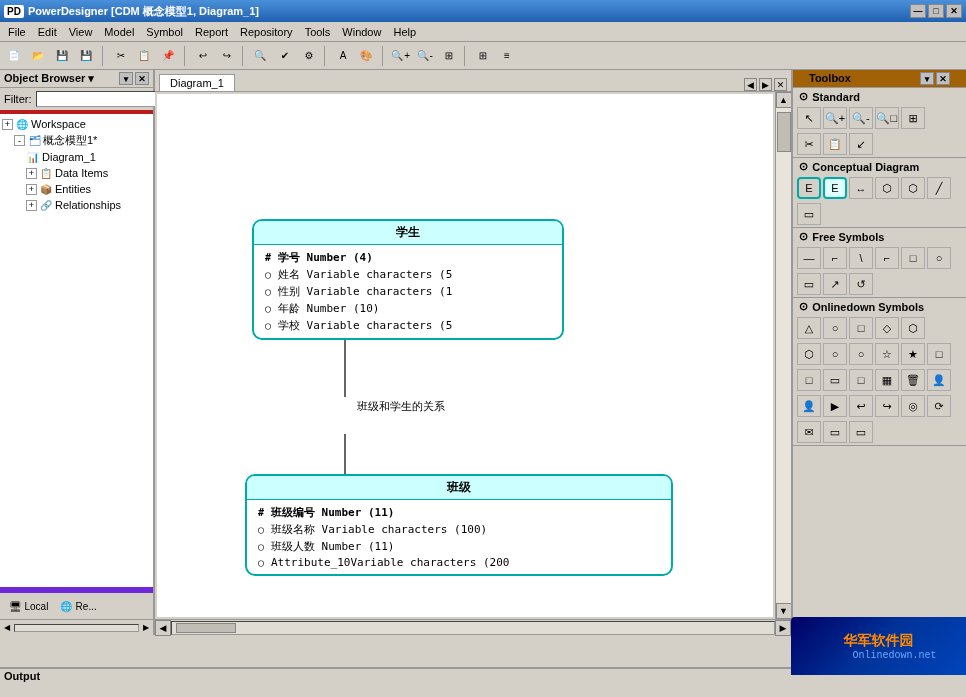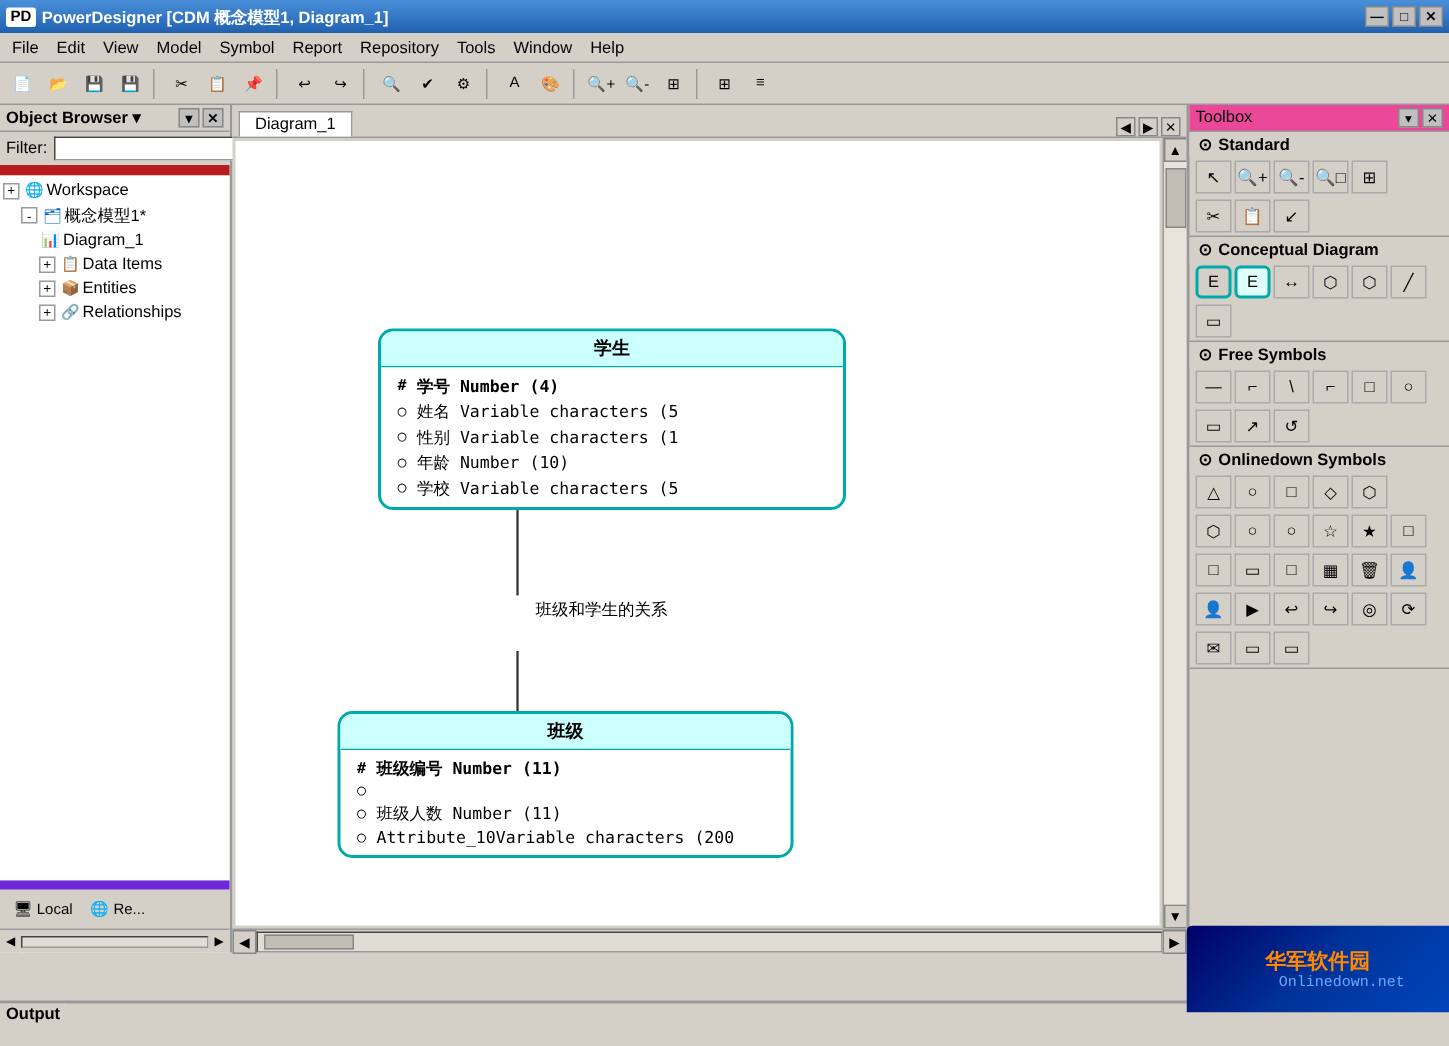--- a/index.html
+++ b/index.html
@@ -86,21 +86,21 @@
       border: 1px solid #888;
       font-size: 9px;
       display: flex; align-items: center; justify-content: center;
       cursor: pointer;
     }
 
     .filter-row {
       display: flex;
       align-items: center;
       padding: 3px 4px;
-      border-bottom: 7px solid #b91c1c;
+      border-bottom: 4px solid #b91c1c;
       background: #d4d0c8;
     }
     .filter-label { font-size: 11px; margin-right: 4px; }
     .filter-input {
       flex: 1;
       height: 16px;
       border: 1px inset #999;
       font-size: 11px;
       background: white;
     }
@@ -238,25 +238,25 @@
     
     .right-panel {
       width: 175px;
       background: #d4d0c8;
       border-left: 2px solid #999;
       display: flex;
       flex-direction: column;
       font-size: 11px;
     }
     .toolbox-header {
-      background: #ec4899;
+      background: #a16207;
       border-bottom: 1px solid #999;
-      padding: 2px 4px;
-      font-size: 11px;
-      font-weight: normal;
+      padding: 2px 16px;
+      font-size: 11px;
+      font-weight: bold;
       display: flex;
       justify-content: space-between;
     }
     .toolbox-section {
       border-bottom: 1px solid #999;
     }
     .toolbox-section-header {
       background: #d4d0c8;
       padding: 2px 6px;
       font-size: 11px;
@@ -499,29 +499,30 @@
             </div>
             <div class="entity-row">
               <span class="entity-marker">○</span>
               <span>学校  Variable characters (5</span>
             </div>
           </div>
         </div>
 
         <div class="rel-label" style="left:200px; top:305px; font-size:11px;">班级和学生的关系</div>
 
-        <div class="entity-box" style="left:68px; top:380px; width:304px;">
+        <div class="entity-box" style="left:88px; top:380px; width:428px;">
           <div class="entity-title">班级</div>
           <div class="entity-body">
             <div class="entity-row entity-row-pk">
               <span class="entity-marker">#</span>
               <span>班级编号    Number (11)</span>
             </div>
             <div class="entity-row">
               <span class="entity-marker">○</span>
+              <span>班级名称    Variable characters (100)</span>
             </div>
             <div class="entity-row">
               <span class="entity-marker">○</span>
               <span>班级人数    Number (11)</span>
             </div>
             <div class="entity-row">
               <span class="entity-marker">○</span>
               <span>Attribute_10Variable characters (200</span>
             </div>
           </div>

